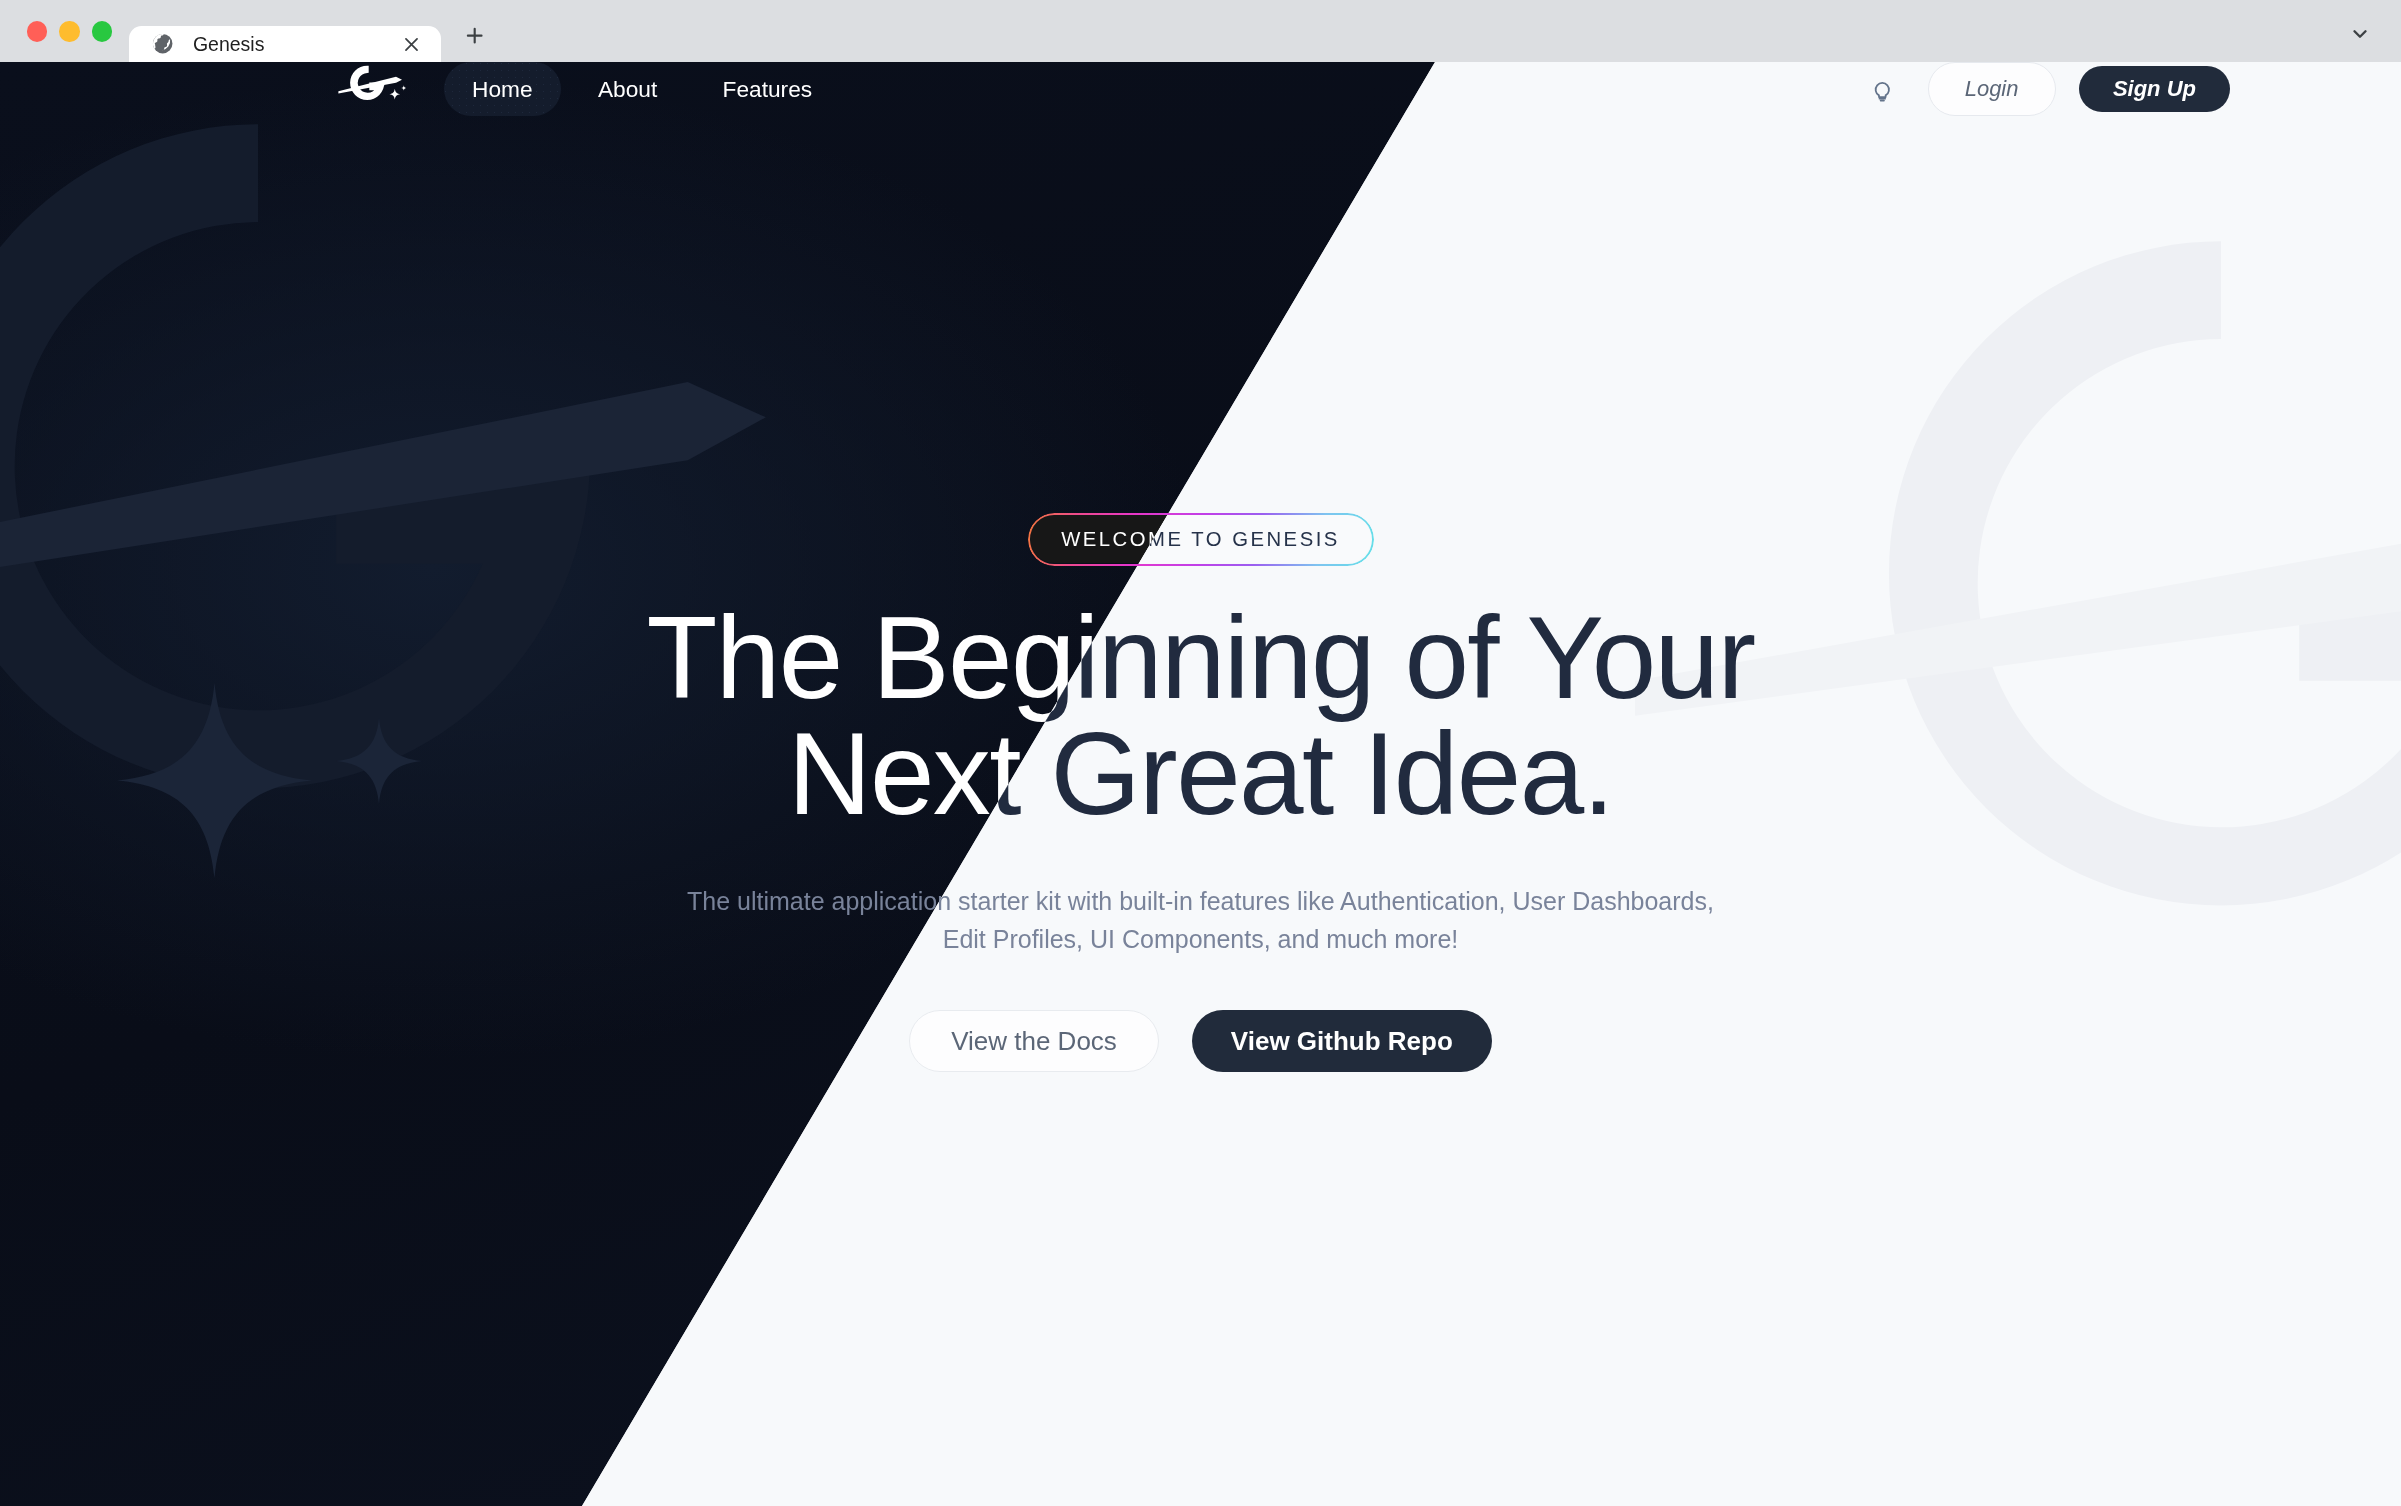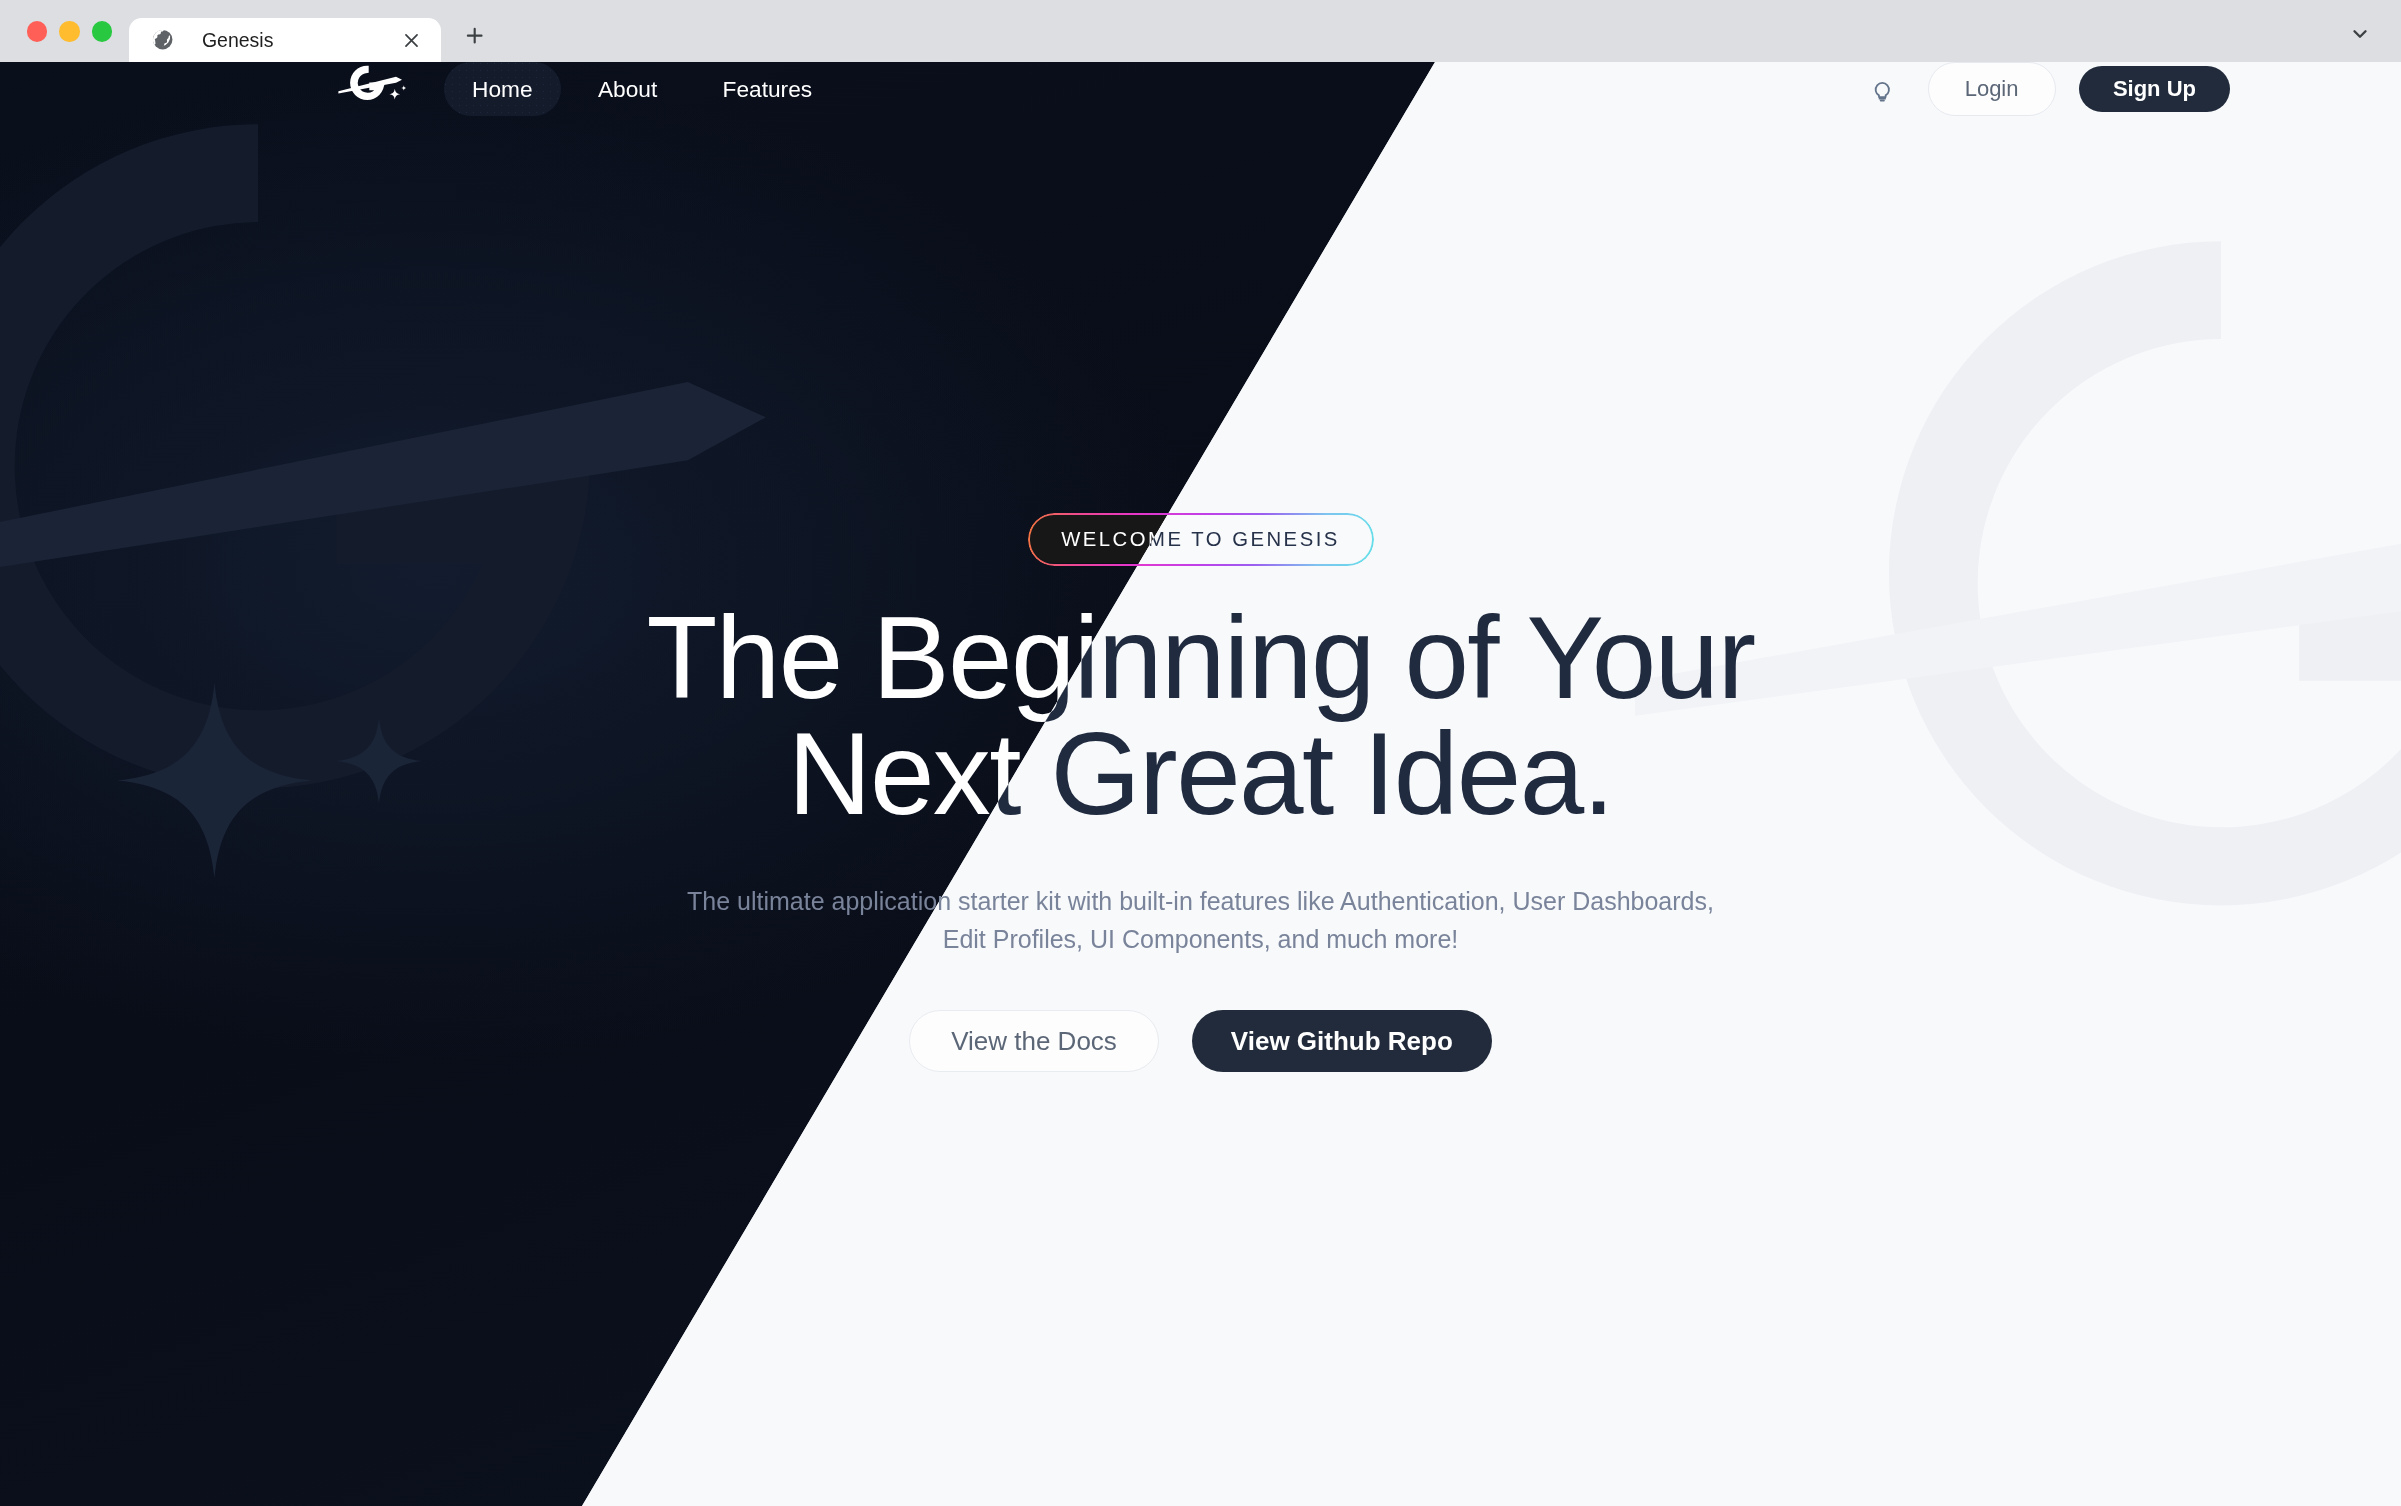--- a/index.html
+++ b/index.html
@@ -31,27 +31,27 @@
     padding: 0 17px 20.3px 26.6px;
   }
   .tl { width: 20.3px; height: 20.3px; border-radius: 50%; }
   .tl-red    { background: #ff5f57; }
   .tl-yellow { background: #febc2e; }
   .tl-green  { background: #28c840; }
 
   .tab {
     position: relative;
     width: 312px;
-    height: 44px;
+    height: 36px;
     background: #ffffff;
     border-radius: 12.5px 12.5px 0 0;
     display: flex;
     align-items: center;
     padding: 0 15.6px 0 22px;
-    gap: 27px;
+    gap: 18px;
   }
   .tab-favicon {
     width: 23.4px; height: 23.4px;
     flex-shrink: 0;
     display: flex; align-items: center; justify-content: center;
   }
   .tab-title {
     flex: 1;
     font-size: 19.5px;
     color: #1f1f1f;
@@ -158,20 +158,21 @@
     border-radius: 780px;
     white-space: nowrap;
     line-height: 1;
   }
   .nav-spacer { flex: 1; }
   .nav-right {
     display: flex;
     align-items: center;
     gap: 23.4px;
     padding-right: 134px;
+    font-style: italic;
   }
   .theme-toggle {
     width: 44px; height: 44px;
     display: flex; align-items: center; justify-content: center;
   }
   .btn-login {
     font-size: 22px;
     padding: 15px 36px;
     border-radius: 780px;
     line-height: 1;

